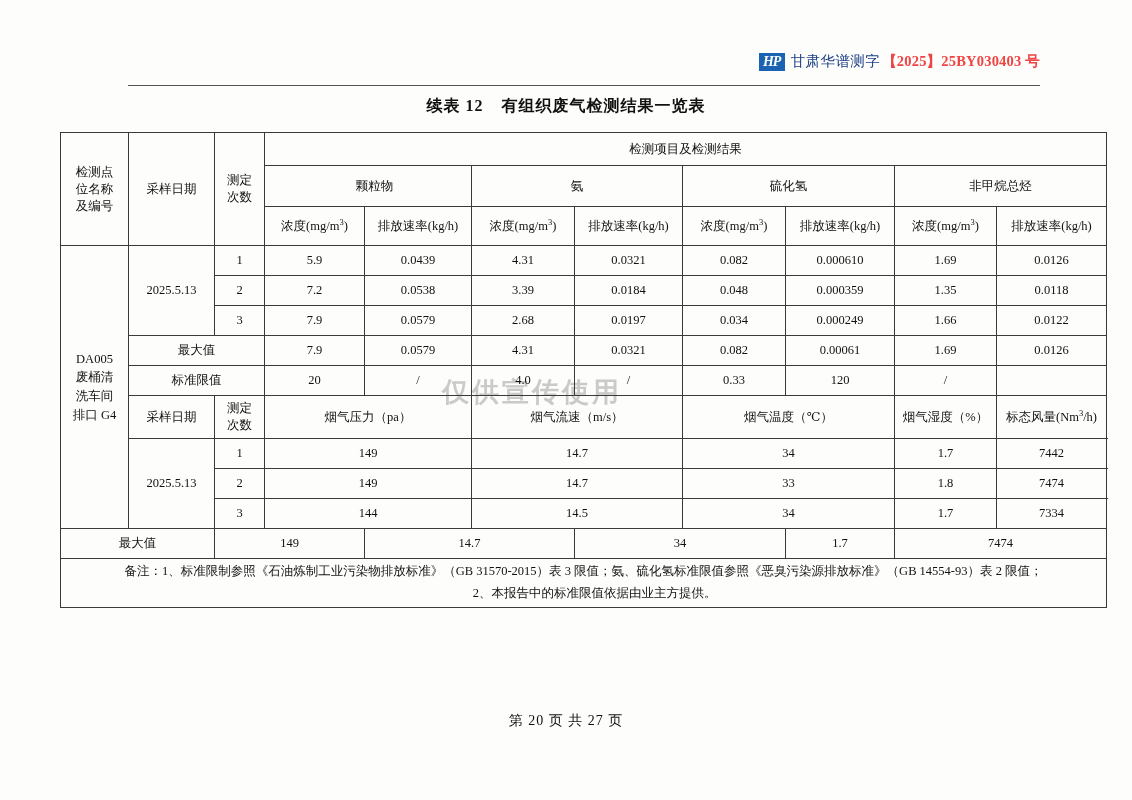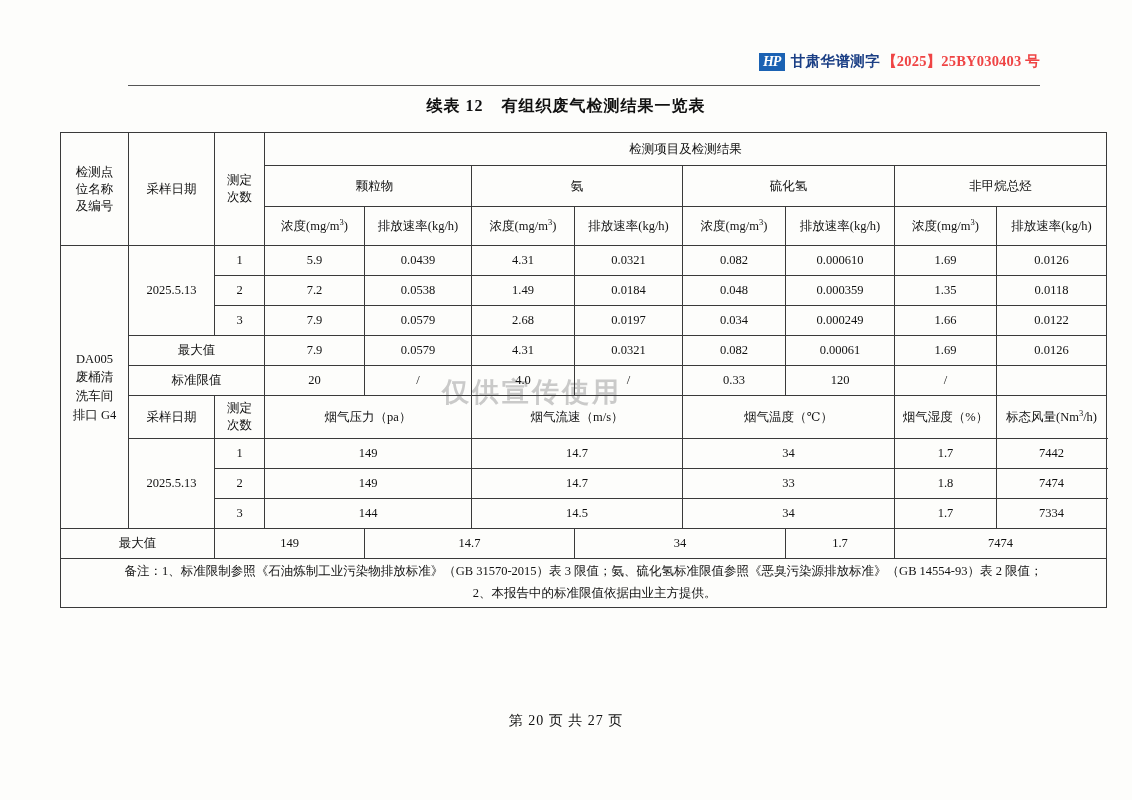--- a/index.html
+++ b/index.html
@@ -44,21 +44,21 @@
     font-family: "Liberation Serif", serif;
     font-weight: bold;
     font-style: italic;
     font-size: 14px;
     line-height: 18px;
     margin-right: 6px;
     letter-spacing: -1px;
   }
   .header-company {
     font-size: 14.5px;
-    font-weight: bold;
+    font-weight: normal;
     color: #1b3f85;
     margin-right: 2px;
     letter-spacing: 0.4px;
   }
   .header-code {
     font-size: 14.5px;
     font-weight: bold;
     color: #ef4444;
     letter-spacing: 0.2px;
   }
@@ -221,21 +221,21 @@
         <td>0.082</td>
         <td>0.000610</td>
         <td>1.69</td>
         <td>0.0126</td>
       </tr>
 
       <tr class="r-h">
         <td>2</td>
         <td>7.2</td>
         <td>0.0538</td>
-        <td>1.49</td>
+        <td>3.39</td>
         <td>0.0184</td>
         <td>0.048</td>
         <td>0.000359</td>
         <td>1.35</td>
         <td>0.0118</td>
       </tr>
 
       <tr class="r-h">
         <td>3</td>
         <td>7.9</td>

